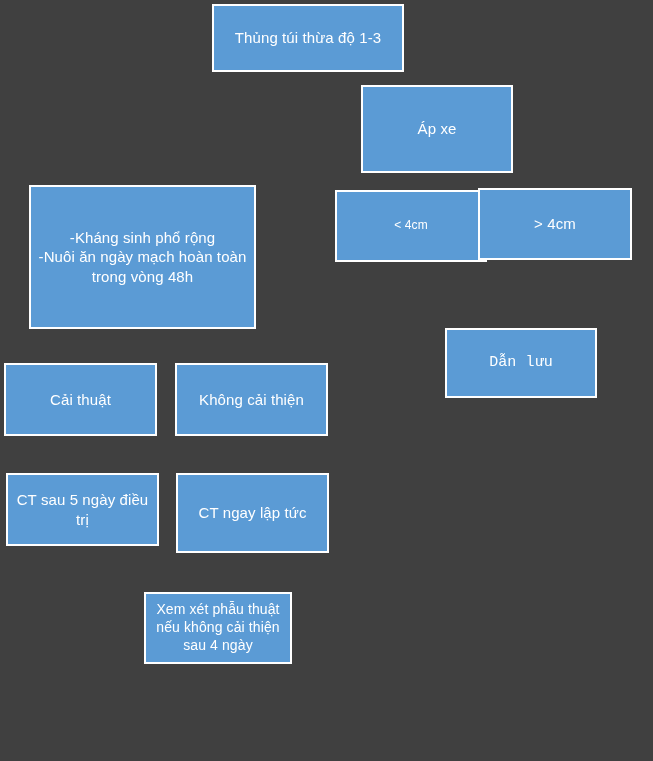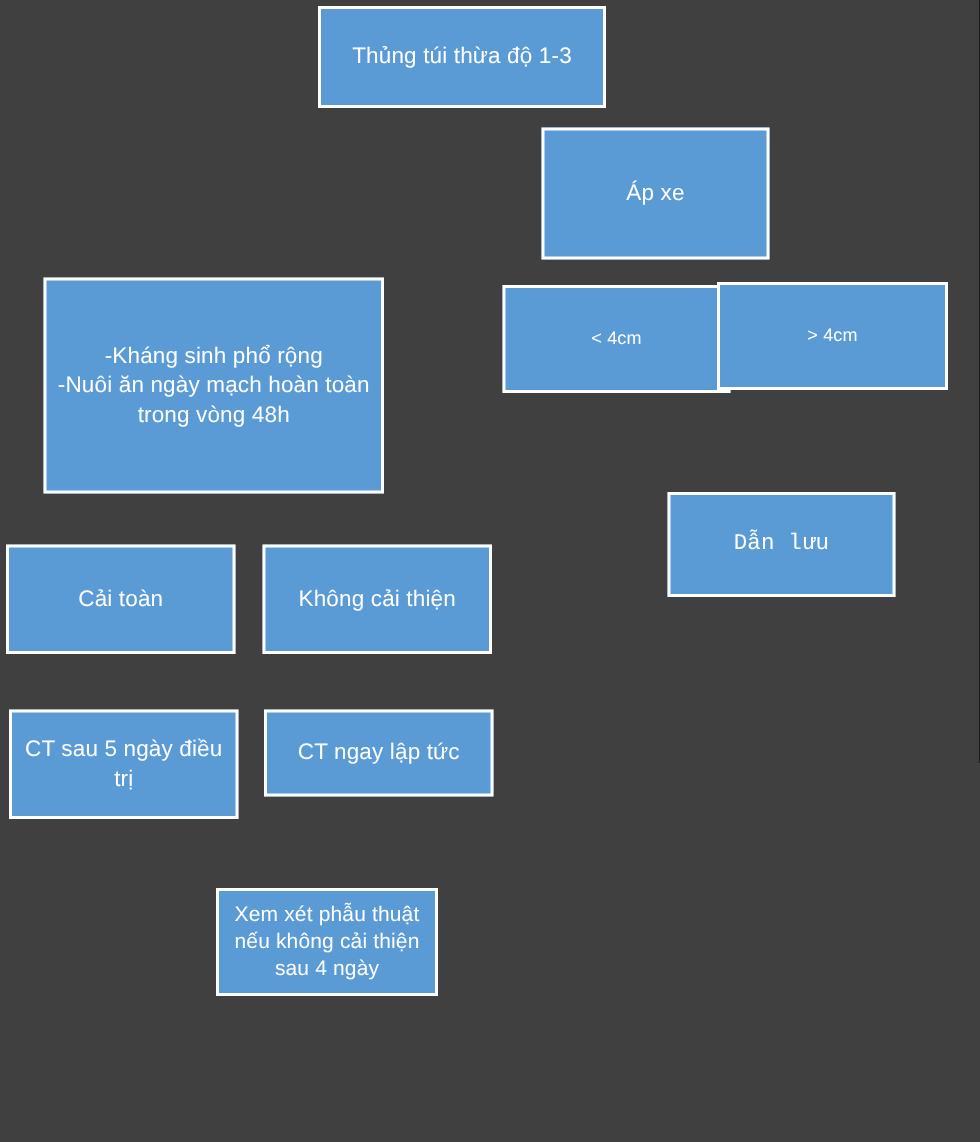--- a/index.html
+++ b/index.html
@@ -41,20 +41,20 @@
 </style>
 </head>
 <body>
 
 <div id="canvas">
     <div class="node" style="left: 212px; top: 4px; width: 192px; height: 68px; background: rgb(91, 155, 213); border-color: rgb(255, 255, 255); color: rgb(255, 255, 255); font-size: 15px;"><span class="node-label">Thủng túi thừa độ 1-3</span></div>
     <div class="node" style="left: 361px; top: 85px; width: 152px; height: 88px; background: rgb(91, 155, 213); border-color: rgb(255, 255, 255); color: rgb(255, 255, 255); font-size: 15px;"><span class="node-label">Áp xe</span></div>
     <div class="node" style="left: 29px; top: 185px; width: 227px; height: 144px; background: rgb(91, 155, 213); border-color: rgb(255, 255, 255); color: rgb(255, 255, 255); font-size: 15px;"><span class="node-label">-Kháng sinh phổ rộng
 -Nuôi ăn ngày mạch hoàn toàn trong vòng 48h</span></div>
     <div class="node" style="left: 291px; top: 190px; width: 152px; height: 72px; background: rgb(91, 155, 213); border-color: rgb(255, 255, 255); color: rgb(255, 255, 255); font-size: 12px; margin-left: 44px;"><span class="node-label">&lt; 4cm</span></div>
-    <div class="node" style="left: 478px; top: 188px; width: 154px; height: 72px; background: rgb(91, 155, 213); border-color: rgb(255, 255, 255); color: rgb(255, 255, 255); font-size: 12px;"><span class="node-label">&gt; 4cm</span></div>
+    <div class="node" style="left: 478px; top: 188px; width: 154px; height: 72px; background: rgb(91, 155, 213); border-color: rgb(255, 255, 255); color: rgb(255, 255, 255); font-size: 15px;"><span class="node-label">&gt; 4cm</span></div>
     <div class="node" style="left: 445px; top: 328px; width: 152px; height: 70px; background: rgb(91, 155, 213); border-color: rgb(255, 255, 255); color: rgb(255, 255, 255); font-size: 15px; font-family: Liberation Mono, monospace;"><span class="node-label">Dẫn lưu</span></div>
-    <div class="node" style="left: 4px; top: 363px; width: 153px; height: 73px; background: rgb(91, 155, 213); border-color: rgb(255, 255, 255); color: rgb(255, 255, 255); font-size: 15px;"><span class="node-label">Cải toàn</span></div>
+    <div class="node" style="left: 4px; top: 363px; width: 153px; height: 73px; background: rgb(91, 155, 213); border-color: rgb(255, 255, 255); color: rgb(255, 255, 255); font-size: 15px;"><span class="node-label">Cải thuật</span></div>
     <div class="node" style="left: 175px; top: 363px; width: 153px; height: 73px; background: rgb(91, 155, 213); border-color: rgb(255, 255, 255); color: rgb(255, 255, 255); font-size: 15px;"><span class="node-label">Không cải thiện</span></div>
     <div class="node" style="left: 6px; top: 473px; width: 153px; height: 73px; background: rgb(91, 155, 213); border-color: rgb(255, 255, 255); color: rgb(255, 255, 255); font-size: 15px;"><span class="node-label">CT sau 5 ngày điều trị</span></div>
-    <div class="node" style="left: 176px; top: 473px; width: 153px; height: 58px; background: rgb(91, 155, 213); border-color: rgb(255, 255, 255); color: rgb(255, 255, 255); font-size: 15px;"><span class="node-label">CT ngay lập tức</span></div>
+    <div class="node" style="left: 176px; top: 473px; width: 153px; height: 80px; background: rgb(91, 155, 213); border-color: rgb(255, 255, 255); color: rgb(255, 255, 255); font-size: 15px;"><span class="node-label">CT ngay lập tức</span></div>
     <div class="node" style="left: 144px; top: 592px; width: 148px; height: 72px; background: rgb(91, 155, 213); border-color: rgb(255, 255, 255); color: rgb(255, 255, 255); font-size: 14px;"><span class="node-label">Xem xét phẫu thuật nếu không cải thiện sau 4 ngày</span></div>
   </div>
 
 </body></html>

